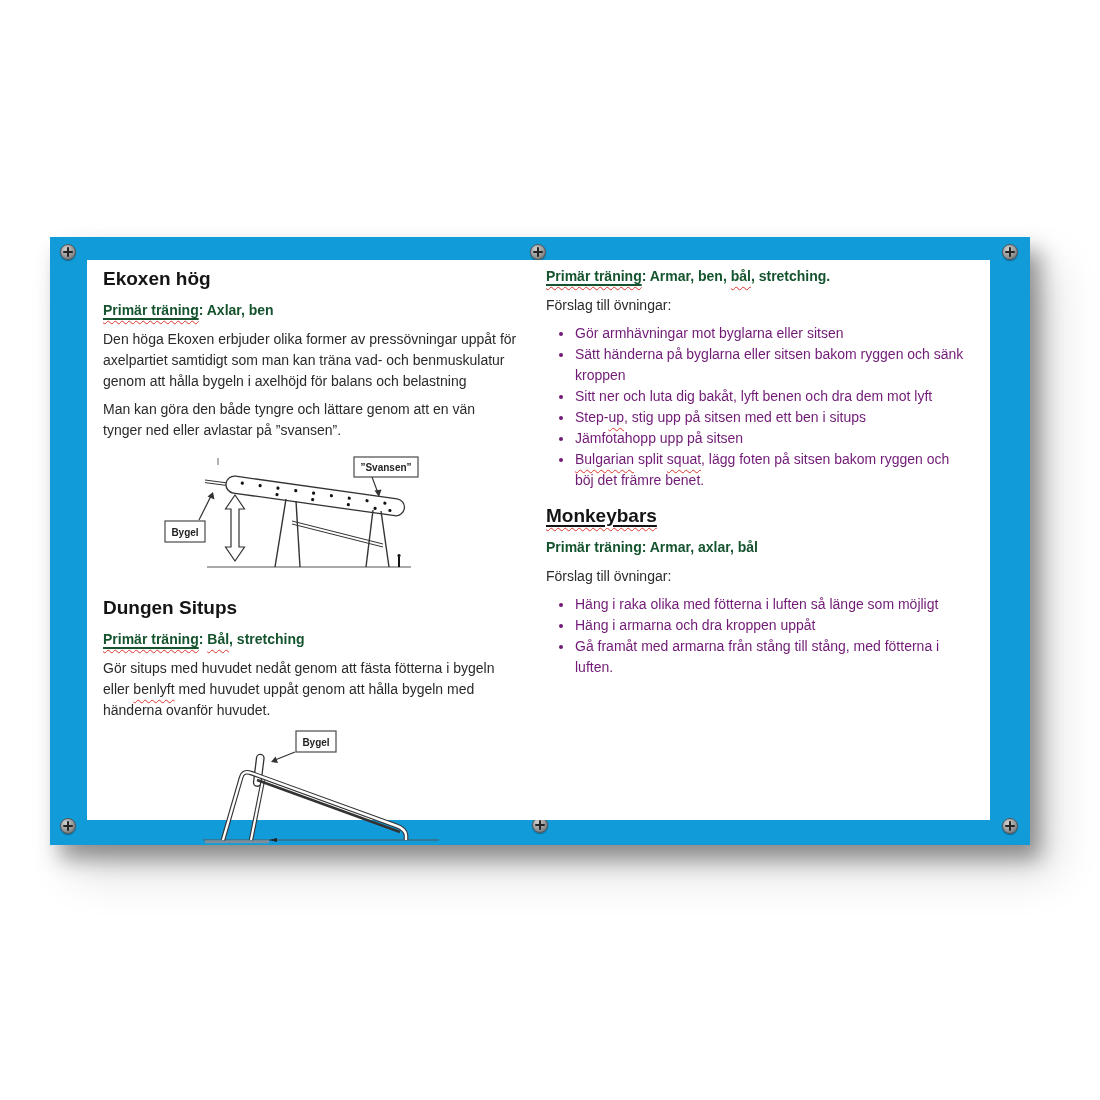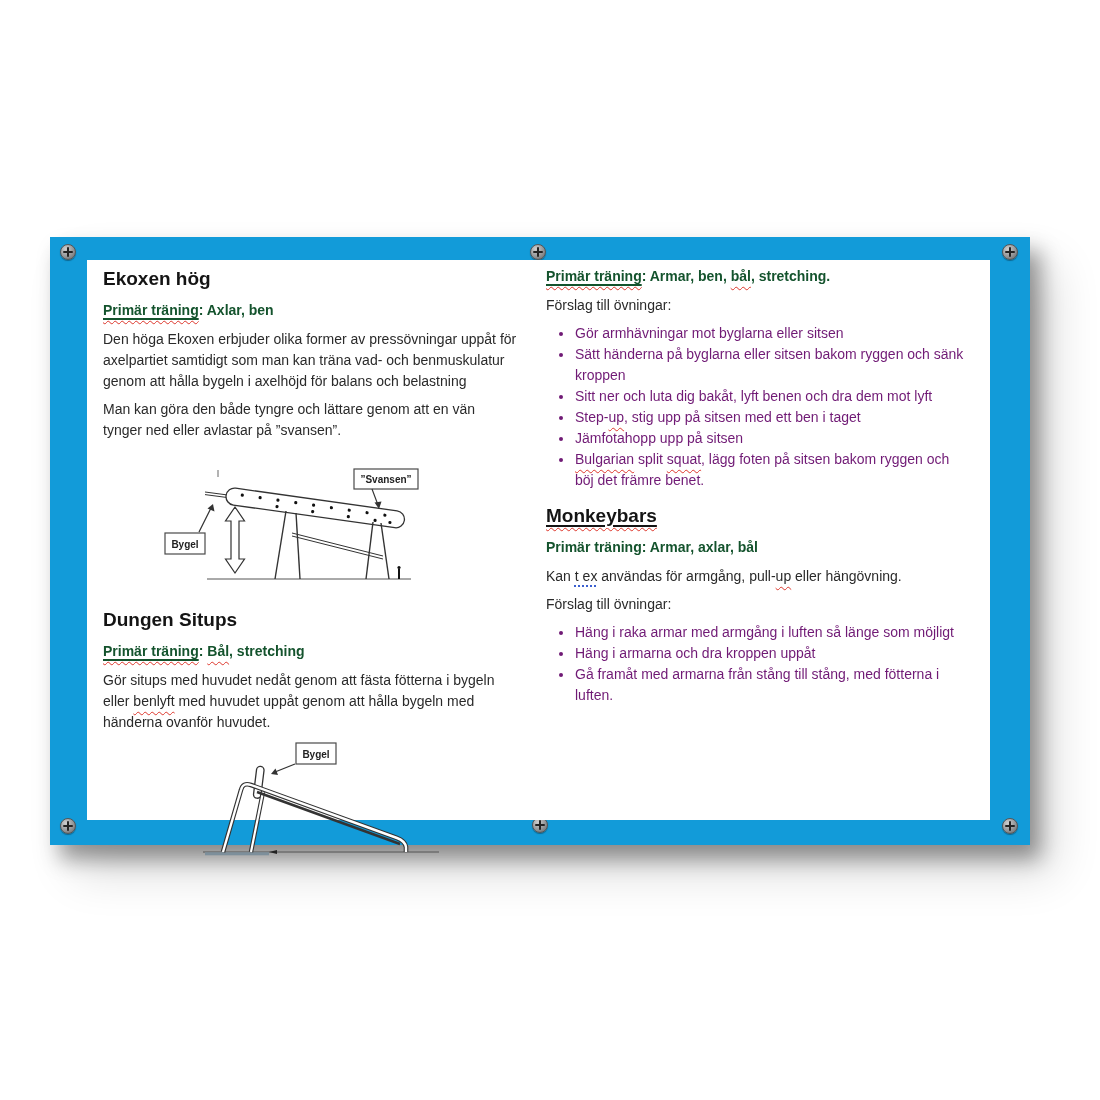--- a/index.html
+++ b/index.html
@@ -39,21 +39,21 @@
   .screw.bm { left:482px; top:580px; }
   .screw.br { left:952px; top:581px; }
   
   .col { position:absolute; top:8px; }
   .col-left  { left:16px;  width:414px; }
   .col-right { left:459px; width:420px; }
   
   .h1 { font-size:19px; line-height:22px; font-weight:700; color:#141414; margin:0 0 12px 0; }
   .primary { font-size:14px; line-height:17px; font-weight:700; color:#14532d; margin:0 0 10px 0; }
   p.body { font-size:14px; line-height:21px; margin:0 0 7px 0; color:#2a2a2a; }
-  p.body.gap { margin-bottom:24px; }
+  p.body.gap { margin-bottom:12px; }
   .lead { font-size:14px; line-height:21px; margin:0 0 7px 0; color:#2a2a2a; }
   ul.blist { margin:0 0 14px 0; padding-left:28px; }
   ul.blist li { font-size:14px; line-height:21px; color:#701a75; padding-left:1px; }
   .sec2 { margin-top:20px; }
   
   .ul  { text-decoration-line:underline; text-decoration-thickness:1.5px; text-underline-offset:3px; }
   .ul2 { text-decoration-thickness:2px; }
   .sq  { text-decoration-line:underline; text-decoration-style:wavy; text-decoration-color:#dd372c;
          text-decoration-thickness:1px; text-underline-offset:4.5px; }
   .gr  { text-decoration-line:underline; text-decoration-style:dotted; text-decoration-color:#3b5fd0;
@@ -164,33 +164,32 @@
 
     <div class="col col-right">
 
       <section>
         <p class="primary"><span class="ul"><span class="sq">Primär träning</span></span><span>: </span><span>Armar, ben, </span><span class="sq">bål</span><span>, stretching.</span></p>
         <p class="lead">Förslag till övningar:</p>
         <ul class="blist">
           <li>Gör armhävningar mot byglarna eller sitsen</li>
           <li>Sätt händerna på byglarna eller sitsen bakom ryggen och sänk kroppen</li>
           <li>Sitt ner och luta dig bakåt, lyft benen och dra dem mot lyft</li>
-          <li><span>Step-</span><span class="sq">up</span><span>, stig upp på sitsen med ett ben i taget</span></li>
+          <li><span>Step-</span><span class="sq">up</span><span>, stig upp på sitsen med ett ben i situps</span></li>
           <li>Jämfotahopp upp på sitsen</li>
           <li><span class="sq">Bulgarian</span><span> split </span><span class="sq">squat</span><span>, lägg foten på sitsen bakom ryggen och böj det främre benet.</span></li>
         </ul>
       </section>
 
       <section>
         <h2 class="h1"><span class="ul ul2"><span class="sq">Monkeybars</span></span></h2>
         <p class="primary">Primär träning: Armar, axlar, bål</p>
-        <p class="lead"><span>Kan </span><span class="gr">t ex</span><span> användas för armgång, pull-</span><span class="sq">up</span><span> eller hängövning.</span></p>
         <p class="lead">Förslag till övningar:</p>
         <ul class="blist">
-          <li>Häng i raka armar med armgång i luften så länge som möjligt</li>
+          <li>Häng i raka olika med fötterna i luften så länge som möjligt</li>
           <li>Häng i armarna och dra kroppen uppåt</li>
           <li>Gå framåt med armarna från stång till stång, med fötterna i luften.</li>
         </ul>
       </section>
     </div>
 
   </div>
 </div>
 
 </body></html>

